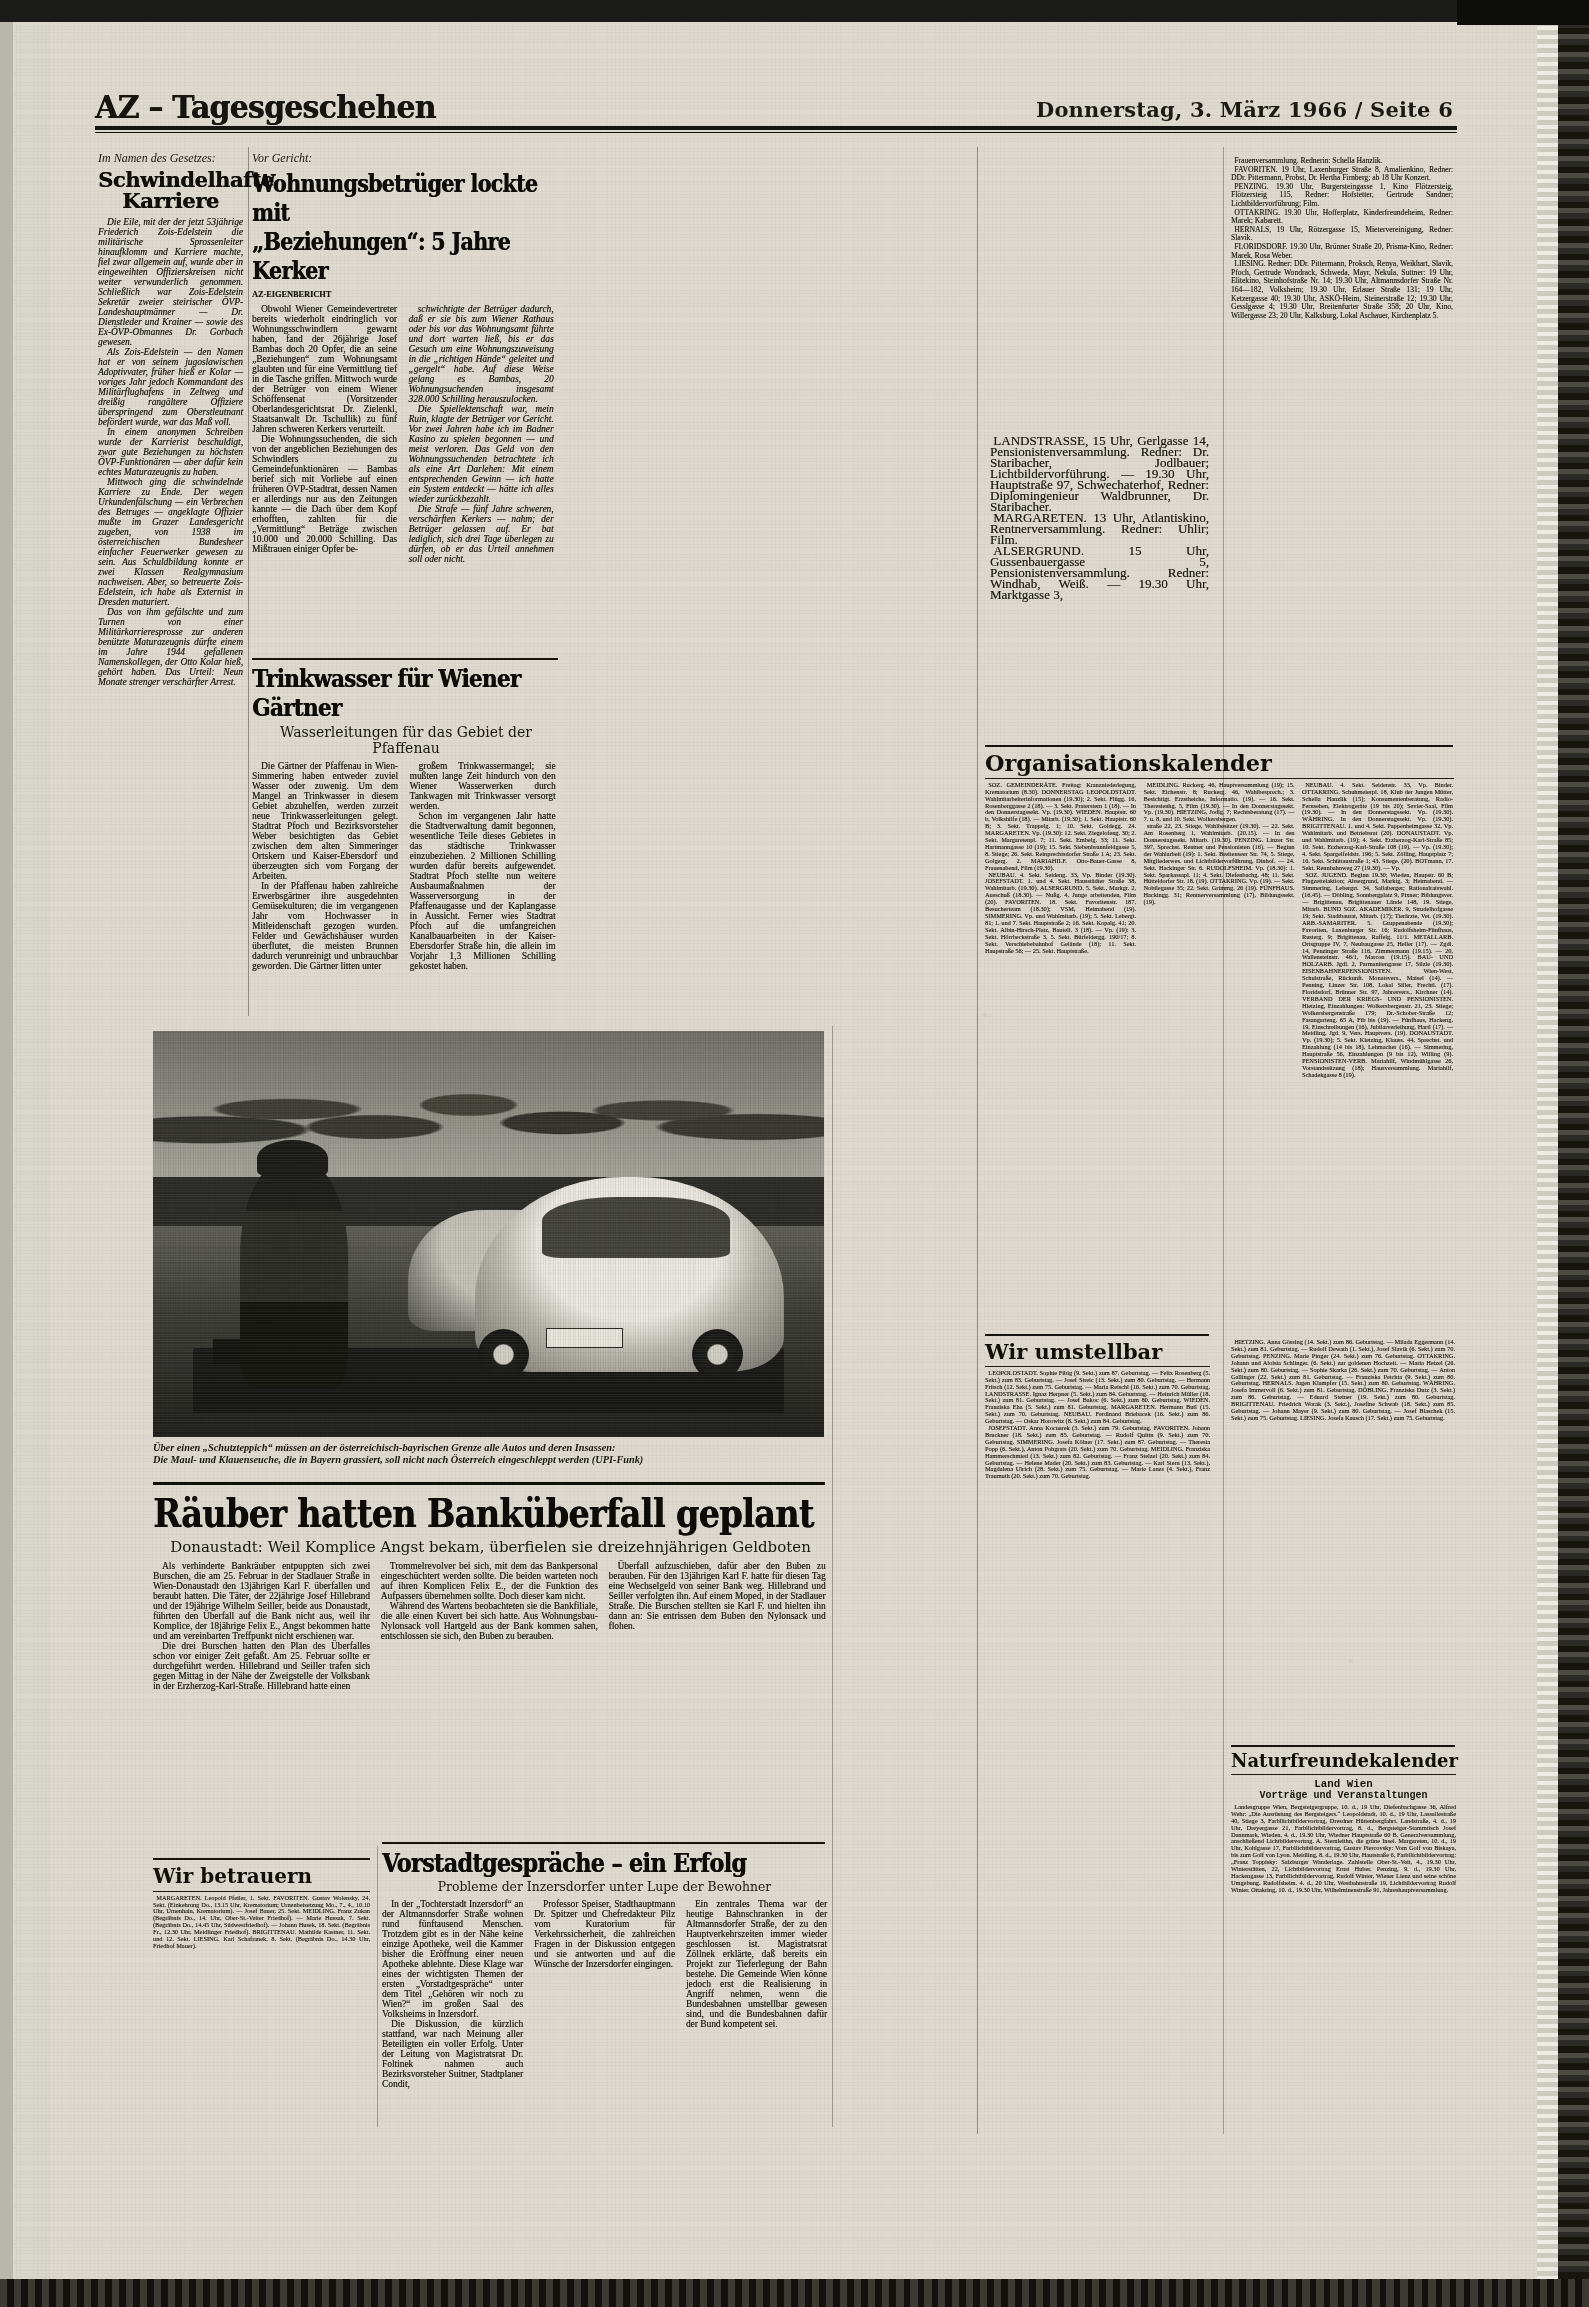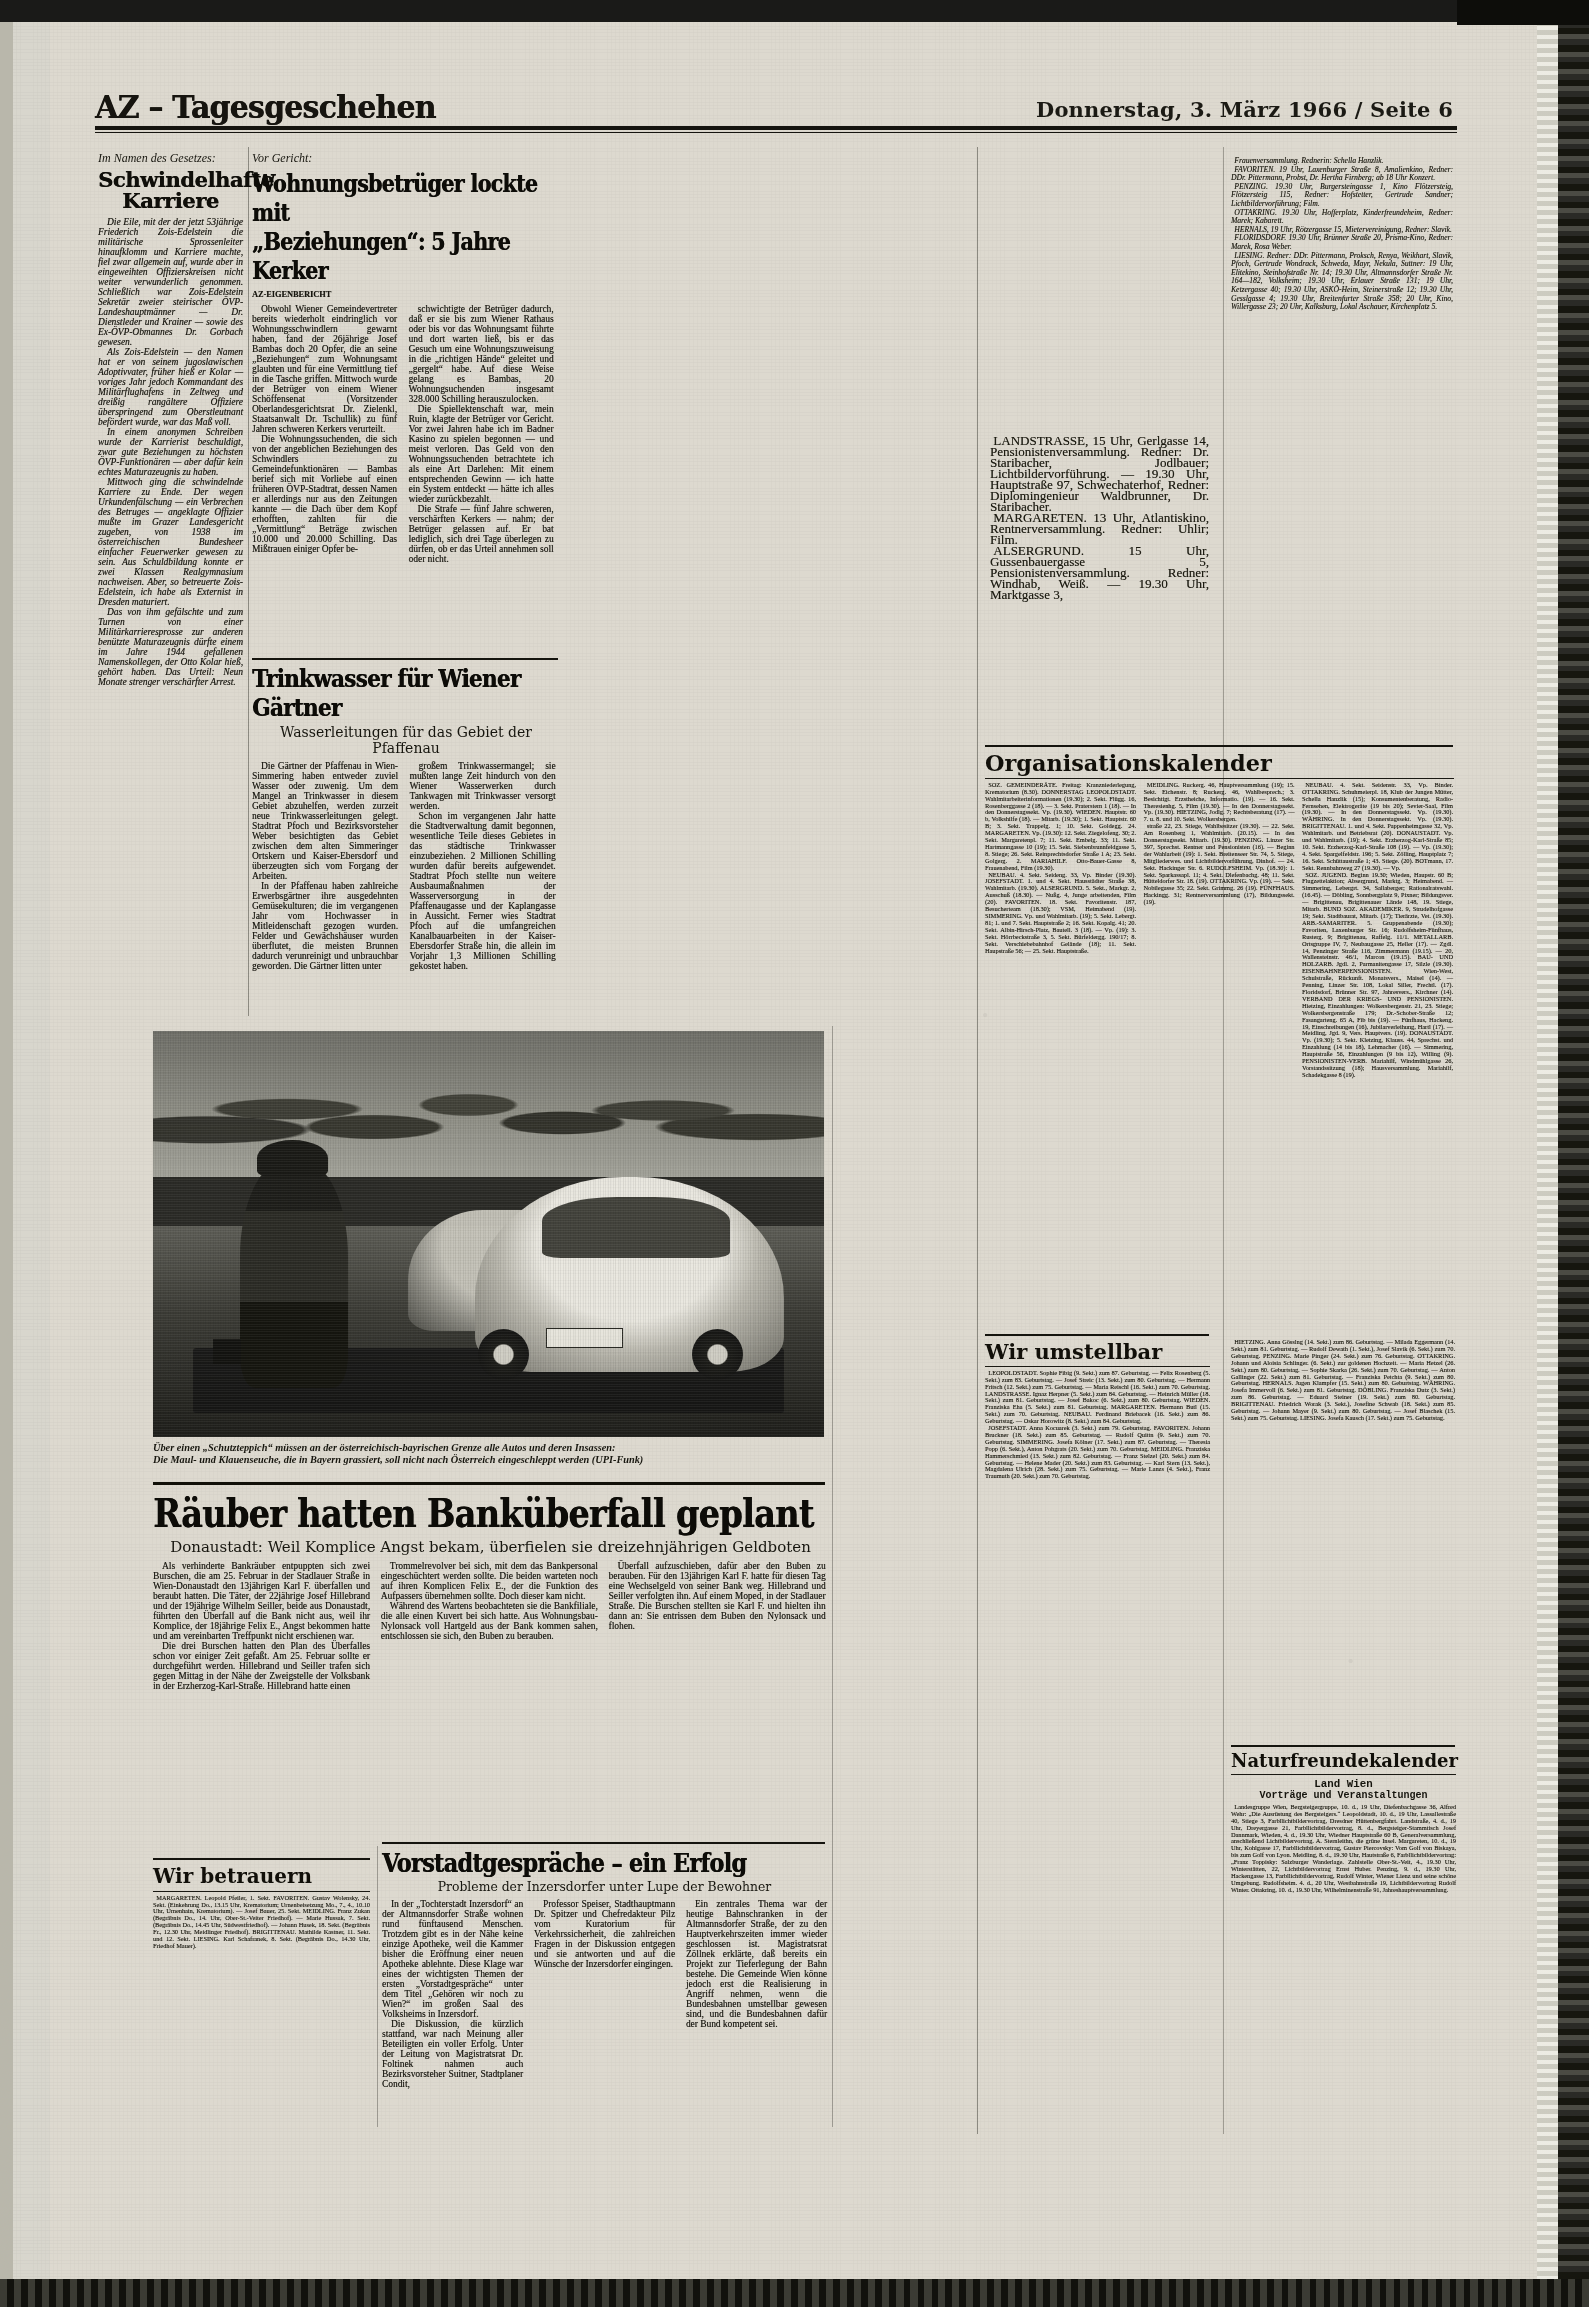--- a/index.html
+++ b/index.html
@@ -164,21 +164,21 @@
   <div class="col" style="left:252px;top:151px;width:306px;">
     <div class="kicker">Vor Gericht:</div>
     <div class="hl-cond" style="font-size:24px;margin-top:3.3px;width:116%;">Wohnungsbetrüger lockte mit</div>
     <div class="hl-cond" style="font-size:24px;width:116%;">„Beziehungen“: 5 Jahre Kerker</div>
     <div class="body-txt" style="font-weight:700;font-size:8.3px;margin-top:5px;">AZ-EIGENBERICHT</div>
     <div style="display:flex;gap:11.6px;margin-top:4.1px;">
       <div class="body-txt" style="width:145px;">
         <p>Obwohl Wiener Gemeindevertreter bereits wiederholt eindringlich vor Wohnungsschwindlern gewarnt haben, fand der 26jährige Josef Bambas doch 20 Opfer, die an seine „Beziehungen“ zum Wohnungsamt glaubten und für eine Vermittlung tief in die Tasche griffen. Mittwoch wurde der Betrüger von einem Wiener Schöffensenat (Vorsitzender Oberlandesgerichtsrat Dr. Zielenkl, Staatsanwalt Dr. Tschullik) zu fünf Jahren schweren Kerkers verurteilt.</p>
         <p>Die Wohnungssuchenden, die sich von der angeblichen Beziehungen des Schwindlers zu Gemeindefunktionären — Bambas berief sich mit Vorliebe auf einen früheren ÖVP-Stadtrat, dessen Namen er allerdings nur aus den Zeitungen kannte — die Dach über dem Kopf erhofften, zahlten für die „Vermittlung“ Beträge zwischen 10.000 und 20.000 Schilling. Das Mißtrauen einiger Opfer be-</p>
       </div>
-      <div class="body-txt" style="width:145px;">
+      <div class="body-txt" style="width:145px;font-style:italic;">
         <p>schwichtigte der Betrüger dadurch, daß er sie bis zum Wiener Rathaus oder bis vor das Wohnungsamt führte und dort warten ließ, bis er das Gesuch um eine Wohnungszuweisung in die „richtigen Hände“ geleitet und „gergelt“ habe. Auf diese Weise gelang es Bambas, 20 Wohnungsuchenden insgesamt 328.000 Schilling herauszulocken.</p>
         <p>Die Spiellektenschaft war, mein Ruin, klagte der Betrüger vor Gericht. Vor zwei Jahren habe ich im Badner Kasino zu spielen begonnen — und meist verloren. Das Geld von den Wohnungssuchenden betrachtete ich als eine Art Darlehen: Mit einem entsprechenden Gewinn — ich hatte ein System entdeckt — hätte ich alles wieder zurückbezahlt.</p>
         <p>Die Strafe — fünf Jahre schweren, verschärften Kerkers — nahm; der Betrüger gelassen auf. Er bat lediglich, sich drei Tage überlegen zu dürfen, ob er das Urteil annehmen soll oder nicht.</p>
       </div>
     </div>
   </div>
 
   <div class="rule-med" style="position:absolute;left:252px;top:658px;width:306px;z-index:10;"></div>
   <div class="col" style="left:252px;top:664px;width:308px;">
     <div class="hl-cond" style="font-size:25px;width:116%;">Trinkwasser für Wiener Gärtner</div>
@@ -263,21 +263,21 @@
 
   <div class="col" style="left:990px;top:435px;width:219px;">
     <div class="micro" style="font-size:13px;line-height:11px;">
       <p>LANDSTRASSE, 15 Uhr, Gerlgasse 14, Pensionistenversammlung. Redner: Dr. Staribacher, Jodlbauer; Lichtbildervorführung. — 19.30 Uhr, Hauptstraße 97, Schwechaterhof, Redner: Diplomingenieur Waldbrunner, Dr. Staribacher.</p>
       <p>MARGARETEN. 13 Uhr, Atlantiskino, Rentnerversammlung. Redner: Uhlir; Film.</p>
       <p>ALSERGRUND. 15 Uhr, Gussenbauergasse 5, Pensionistenversammlung. Redner: Windhab, Weiß. — 19.30 Uhr, Marktgasse 3,</p>
     </div>
   </div>
 
   <div class="col" style="left:1231px;top:157px;width:222px;">
-    <div class="micro" style="font-size:7.6px;line-height:8.6px;font-style:italic;">
+    <div class="micro" style="font-size:7.6px;line-height:8.6px;">
       <p>Frauenversammlung. Rednerin: Schella Hanzlik.</p>
       <p>FAVORITEN. 19 Uhr, Laxenburger Straße 8, Amalienkino, Redner: DDr. Pittermann, Probst, Dr. Hertha Firnberg; ab 18 Uhr Konzert.</p>
       <p>PENZING. 19.30 Uhr, Burgersteingasse 1, Kino Flötzersteig, Flötzersteig 115, Redner: Hofstetter, Gertrude Sandner; Lichtbildervorführung; Film.</p>
       <p>OTTAKRING. 19.30 Uhr, Hofferplatz, Kinderfreundeheim, Redner: Marek; Kabarett.</p>
       <p>HERNALS, 19 Uhr, Rötzergasse 15, Mietervereinigung, Redner: Slavik.</p>
       <p>FLORIDSDORF. 19.30 Uhr, Brünner Straße 20, Prisma-Kino, Redner: Marek, Rosa Weber.</p>
       <p>LIESING. Redner: DDr. Pittermann, Proksch, Renya, Weikhart, Slavik, Pfoch, Gertrude Wondrack, Schweda, Mayr, Nekula, Suttner: 19 Uhr, Elitekino, Steinhofstraße Nr. 14; 19.30 Uhr, Altmannsdorfer Straße Nr. 164—182, Volksheim; 19.30 Uhr, Erlauer Straße 131; 19 Uhr, Ketzergasse 40; 19.30 Uhr, ASKÖ-Heim, Steinerstraße 12; 19.30 Uhr, Gesslgasse 4; 19.30 Uhr, Breitenfurter Straße 358; 20 Uhr, Kino, Willergasse 23; 20 Uhr, Kalksburg, Lokal Aschauer, Kirchenplatz 5.</p>
     </div>
   </div>
 

